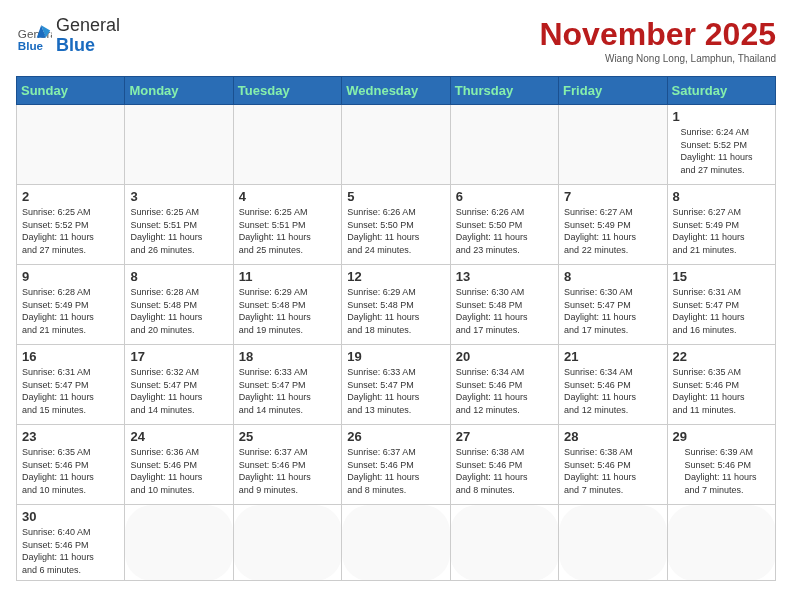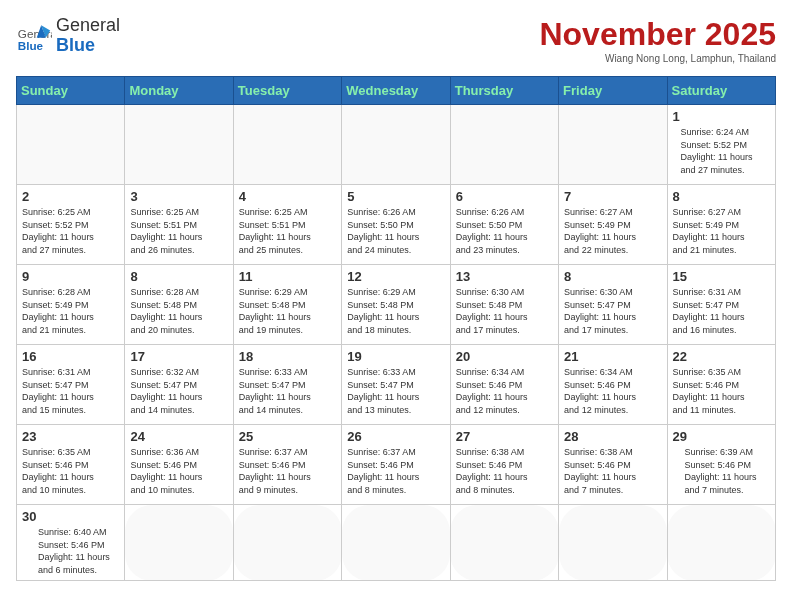--- a/index.html
+++ b/index.html
@@ -339,21 +339,21 @@
           <span class="day-num">29</span>
           <div class="cell-content" style="white-space: pre-line; margin-left: 12px;">Sunrise: 6:39 AM
 Sunset: 5:46 PM
 Daylight: 11 hours
 and 7 minutes.</div>
         </td>
       </tr>
       <tr class="last-row">
         <td>
           <span class="day-num">30</span>
-          <div class="cell-content" style="white-space: pre-line; margin-left: 16px;">Sunrise: 6:40 AM
+          <div class="cell-content" style="white-space: pre-line;">Sunrise: 6:40 AM
 Sunset: 5:46 PM
 Daylight: 11 hours
 and 6 minutes.</div>
         </td>
         <td class="empty"></td>
         <td class="empty"></td>
         <td class="empty"></td>
         <td class="empty"></td>
         <td class="empty"></td>
         <td class="empty"></td>

